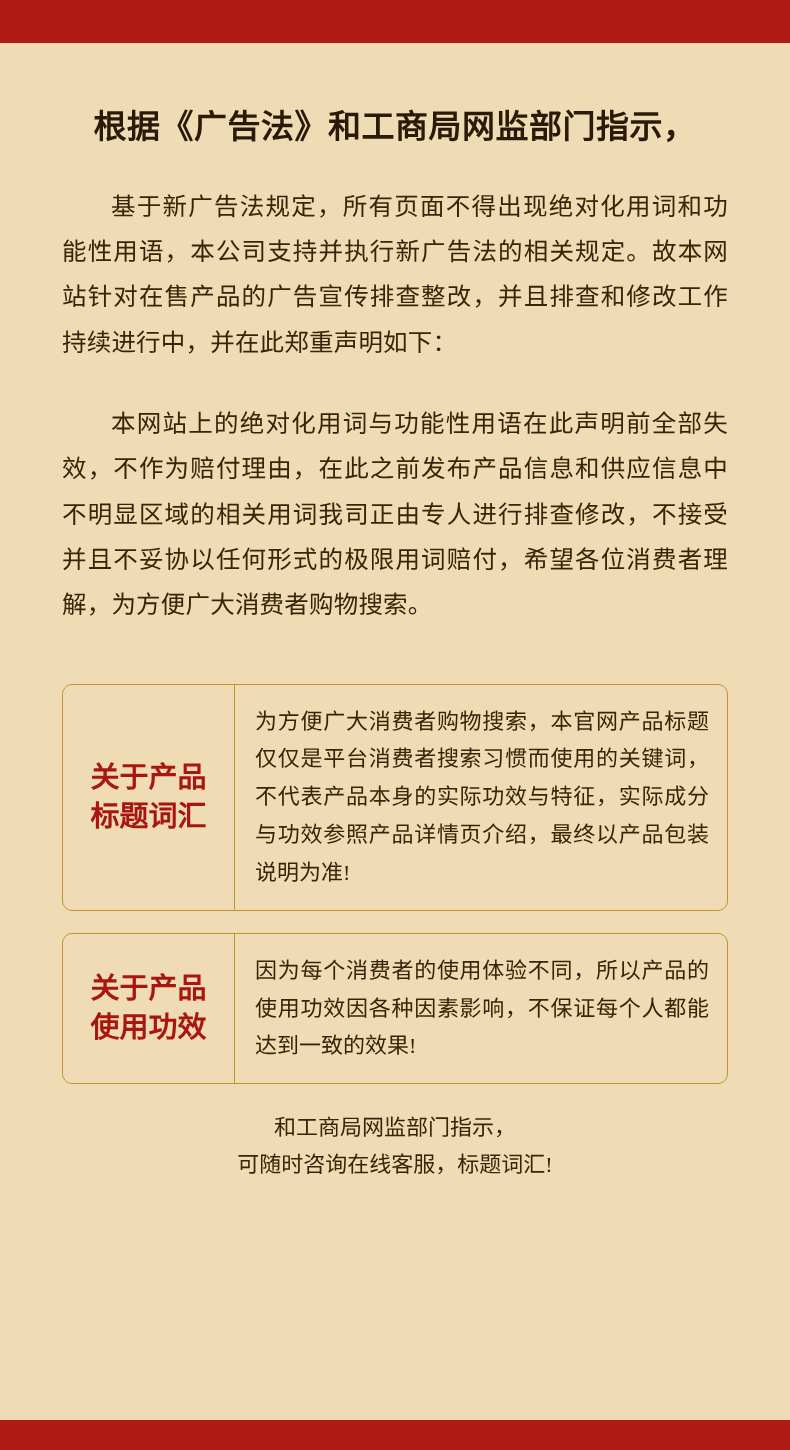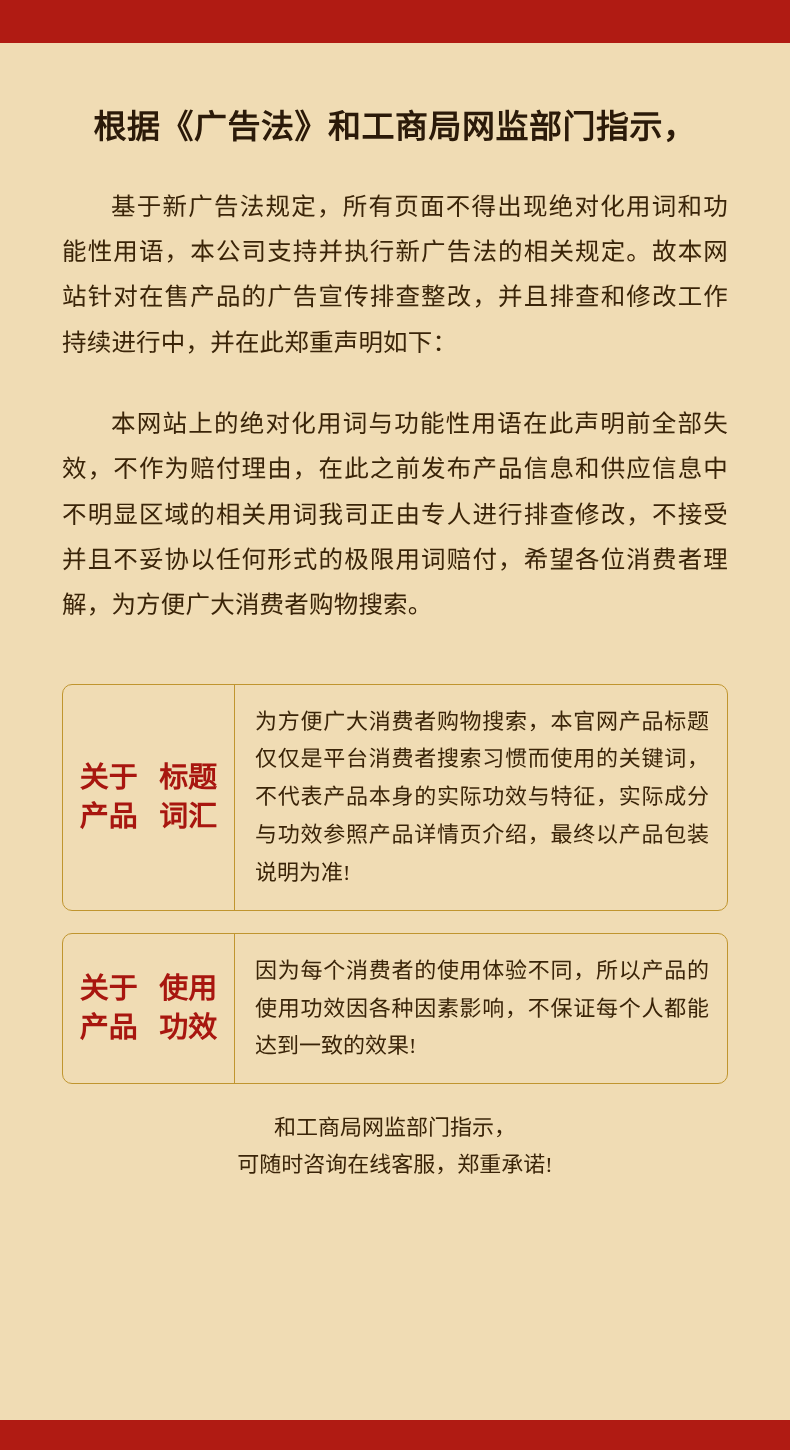--- a/index.html
+++ b/index.html
@@ -64,21 +64,21 @@
     border-radius: 10px;
     display: flex;
     align-items: stretch;
     margin-bottom: 22px;
     background: transparent;
     box-sizing: border-box;
   }
   .card-title {
     flex: 0 0 172px;
     display: flex;
-    flex-direction: row;
+    flex-direction: column;
     align-items: center;
     justify-content: center;
     color: #a8160f;
     font-weight: bold;
     font-size: 29px;
     line-height: 1.35;
     border-right: 1.5px solid #c0952f;
     padding: 16px 6px;
     box-sizing: border-box;
     text-align: center;
@@ -164,19 +164,19 @@
         <div class="card-body">
           <span>因为每个消费者的使用体验不同，所以产品的使用功效因各种因素影响，不保证每个人都能达到一致的效果!</span>
         </div>
       </div>
 
 
     </div>
 
     <div class="footer">
       <span class="fl">和工商局网监部门指示，</span>
-      <span class="fl">可随时咨询在线客服，郑重承诺!</span>
+      <span class="fl">可随时咨询在线客服，标题词汇!</span>
     </div>
 
   </div>
 
   <div class="bottom-bar"></div>
 </div>
 
 </body></html>

